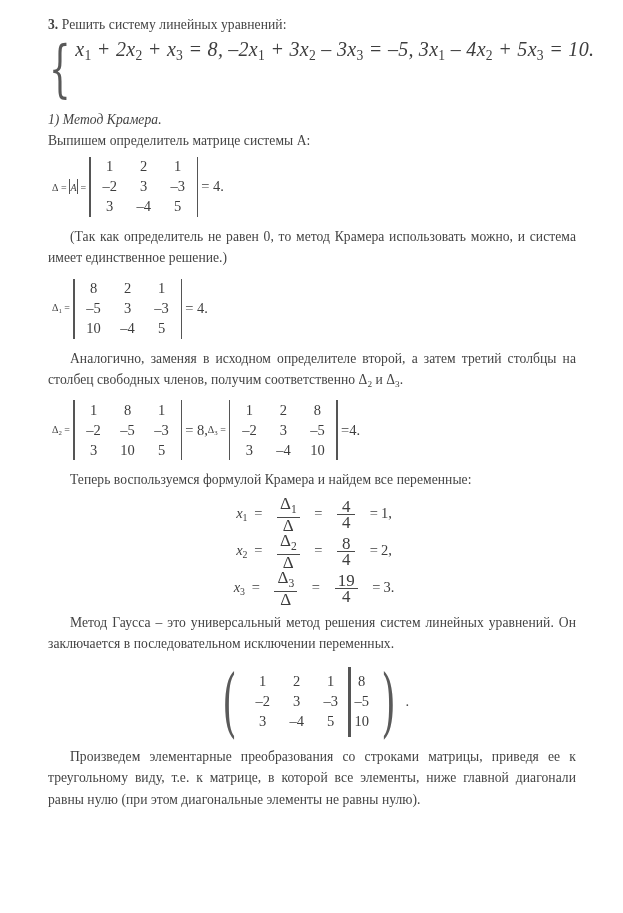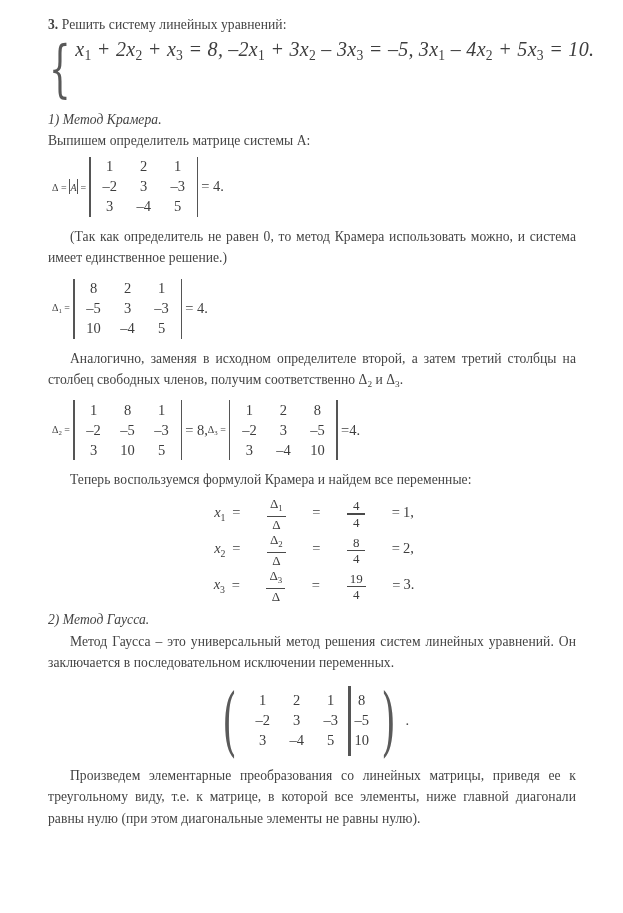--- a/index.html
+++ b/index.html
@@ -123,22 +123,22 @@
   .aug-wrap { display: flex; justify-content: center; align-items: center; margin-top: 2px; }
   .vbar-aug { width: 1.5px; background:#555; align-self: stretch; margin: 0 0px; }
   .vbar-aug2 { width: 1.5px; background:#555; align-self: stretch; margin: 0 1px 0 0; }
 
   
   .frac {
     display: inline-flex;
     flex-direction: column;
     align-items: center;
     vertical-align: middle;
-    margin: 0 20px;
-    font-size: 13px;
+    margin: 0 8px;
+    font-size: 17px;
   }
   .frac .top { padding: 0 3px 0px 3px; line-height: 15px; }
   .frac .rule { height: 1.3px; background: #4a4a4a; width: 100%; min-width: 18px; }
   .frac .bot { padding: 0px 3px 0 3px; line-height: 15px; }
   .xline {
     display: flex;
     align-items: center;
     font-size: 14.5px;
     color: #3d3d3d;
     white-space: nowrap;
@@ -370,23 +370,20 @@
           <span class="top">19</span>
           <span class="rule"></span>
           <span class="bot">4</span>
         </span>
         <span class="eqsym">=</span><span>3</span><span>.</span>
       </span>
     </div>
 
     <div class="gap-s"></div>
 
-    <p class="para noindent">
-      <i class="it">2) Метод Гаусса.</i>
-    </p>
 
     <p class="para">Метод Гаусса – это универсальный метод решения систем линейных уравнений. Он заключается в последовательном исключении переменных.</p>
 
     <div class="gap-s"></div>
 
 
     <div class="gap-s"></div>
 
     <div class="aug-wrap">
       <span class="paren">(</span>
@@ -423,16 +420,16 @@
           <td style="padding-left:2px;padding-right:2px;">10</td>
         </tr>
       </tbody>
         </table>
       <span class="paren">)</span>
       <span class="eqtail" style="align-self:center;">.</span>
     </div>
 
     <div class="gap-m"></div>
 
-    <p class="para">Произведем элементарные преобразования со линейных матрицы, приведя ее к треугольному виду, т.е. к матрице, в которой все элементы, ниже главной диагонали равны нулю (при этом диагональные элементы не равны нулю).</p>
+    <p class="para">Произведем элементарные преобразования со строками матрицы, приведя ее к треугольному виду, т.е. к матрице, в которой все элементы, ниже главной диагонали равны нулю (при этом диагональные элементы не равны нулю).</p>
 
   </div>
 </div>
 
 </body></html>

